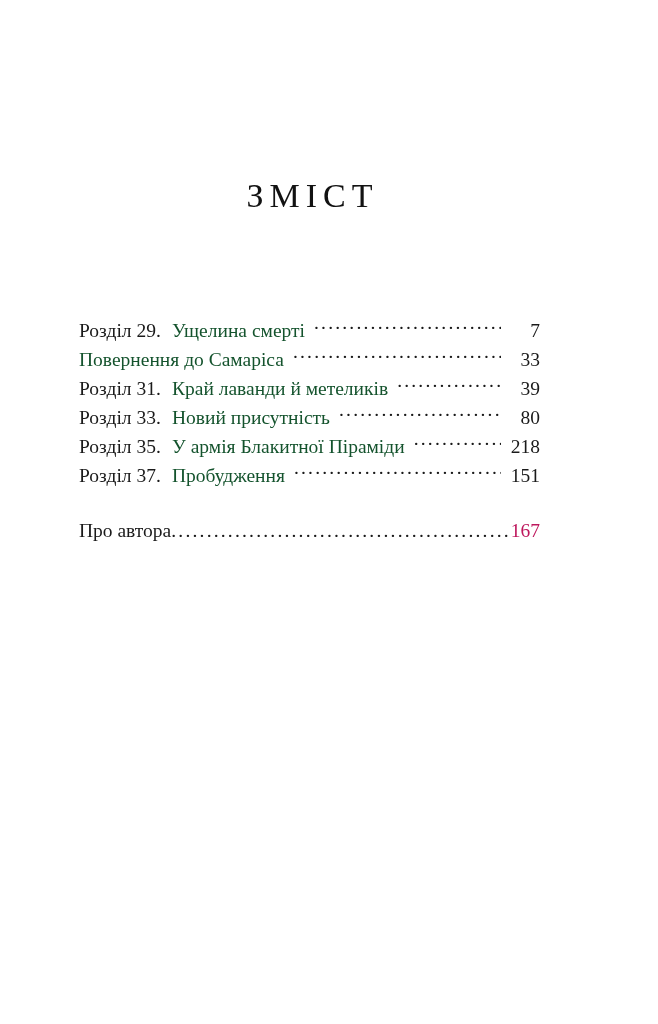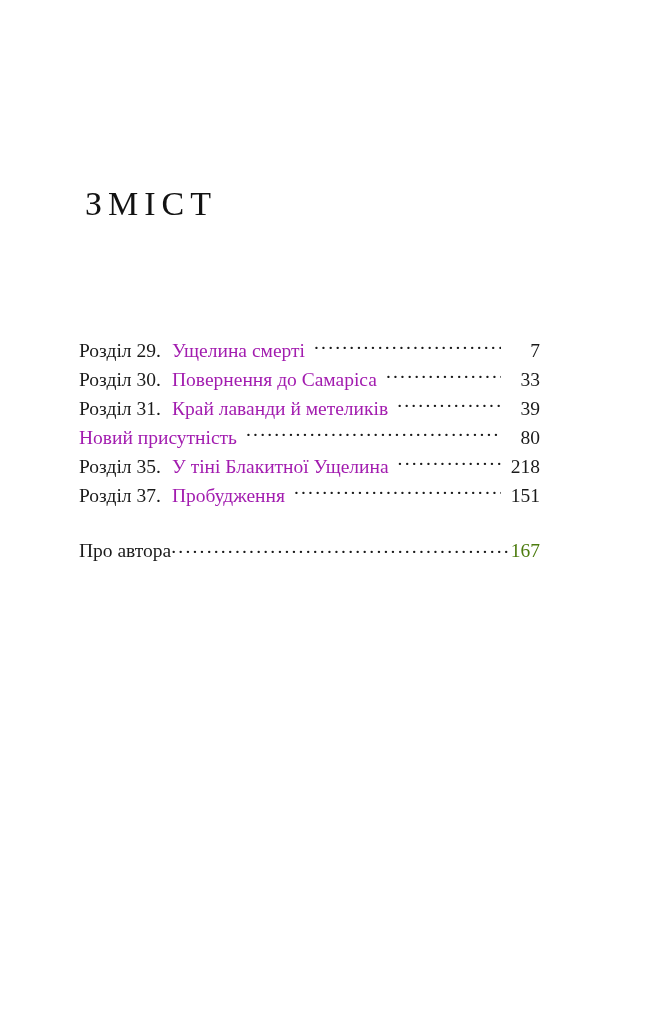--- a/index.html
+++ b/index.html
@@ -23,36 +23,37 @@
     top: 0;
     width: 658px;
     height: 1024px;
     background: #ffffff;
   }
 
   
   .toc-title {
     position: absolute;
     left: 79px;
-    top: 184px;
+    top: 176px;
     width: 461px;
+    text-align: center;
     font-size: 34px;
     line-height: 40px;
     letter-spacing: 6px;
     text-indent: 6px;
     color: #121212;
     font-weight: 400;
     white-space: nowrap;
   }
 
   
   .toc-list {
     position: absolute;
     left: 79px;
-    top: 336px;
+    top: 316px;
     width: 461px;
   }
 
   .toc-row {
     position: relative;
     display: flex;
     align-items: baseline;
     height: 29px;
     font-size: 19.5px;
     line-height: 29px;
@@ -60,21 +61,21 @@
   }
 
   .toc-row .chapter-prefix {
     flex: 0 0 auto;
     width: 93px;
     color: #1a1a1a;
   }
 
   .toc-row .chapter-title {
     flex: 0 0 auto;
-    color: #a21caf;
+    color: #14532d;
     padding-right: 9px;
   }
 
   .toc-row .leader {
     flex: 1 1 auto;
     position: relative;
     overflow: hidden;
     height: 20px;
     margin: 0 9px 0 0;
   }
@@ -93,21 +94,21 @@
     flex: 0 0 auto;
     min-width: 30px;
     text-align: right;
     color: #1a1a1a;
   }
 
   
   .toc-row-back {
     position: relative;
     display: flex;
-    align-items: center;
+    align-items: flex-end;
     margin-top: 26px;
     height: 29px;
     font-size: 19.5px;
     line-height: 29px;
     white-space: nowrap;
   }
 
   .toc-row-back .back-label {
     flex: 0 0 auto;
     color: #1a1a1a;
@@ -126,64 +127,64 @@
     bottom: 0;
     font-size: 19.5px;
     letter-spacing: 2.2px;
     color: #1a1a1a;
     white-space: nowrap;
   }
 
   .toc-row-back .page-num {
     flex: 0 0 auto;
     text-align: right;
-    color: #4d7c0f;
+    color: #be185d;
   }
 </style>
 </head>
 <body>
 
 <div class="page">
 
   <div class="toc-title">ЗМІСТ</div>
 
   <div class="toc-list">
 
     <div class="toc-row">
       <span class="chapter-prefix">Розділ 29.</span>
       <span class="chapter-title">Ущелина смерті</span>
       <span class="leader"></span>
       <span class="page-num">7</span>
     </div>
 
     <div class="toc-row">
-      <span class="chapter-prefix">Розділ 30.</span>
       <span class="chapter-title">Повернення до Самаріса</span>
       <span class="leader"></span>
       <span class="page-num">33</span>
     </div>
 
     <div class="toc-row">
       <span class="chapter-prefix">Розділ 31.</span>
       <span class="chapter-title">Край лаванди й метеликів</span>
       <span class="leader"></span>
       <span class="page-num">39</span>
     </div>
 
 
     <div class="toc-row">
+      <span class="chapter-prefix">Розділ 33.</span>
       <span class="chapter-title">Новий присутність</span>
       <span class="leader"></span>
       <span class="page-num">80</span>
     </div>
 
 
     <div class="toc-row">
       <span class="chapter-prefix">Розділ 35.</span>
-      <span class="chapter-title">У тіні Блакитної Ущелина</span>
+      <span class="chapter-title">У армія Блакитної Піраміди</span>
       <span class="leader"></span>
       <span class="page-num">218</span>
     </div>
 
 
     <div class="toc-row">
       <span class="chapter-prefix">Розділ 37.</span>
       <span class="chapter-title">Пробудження</span>
       <span class="leader"></span>
       <span class="page-num">151</span>

